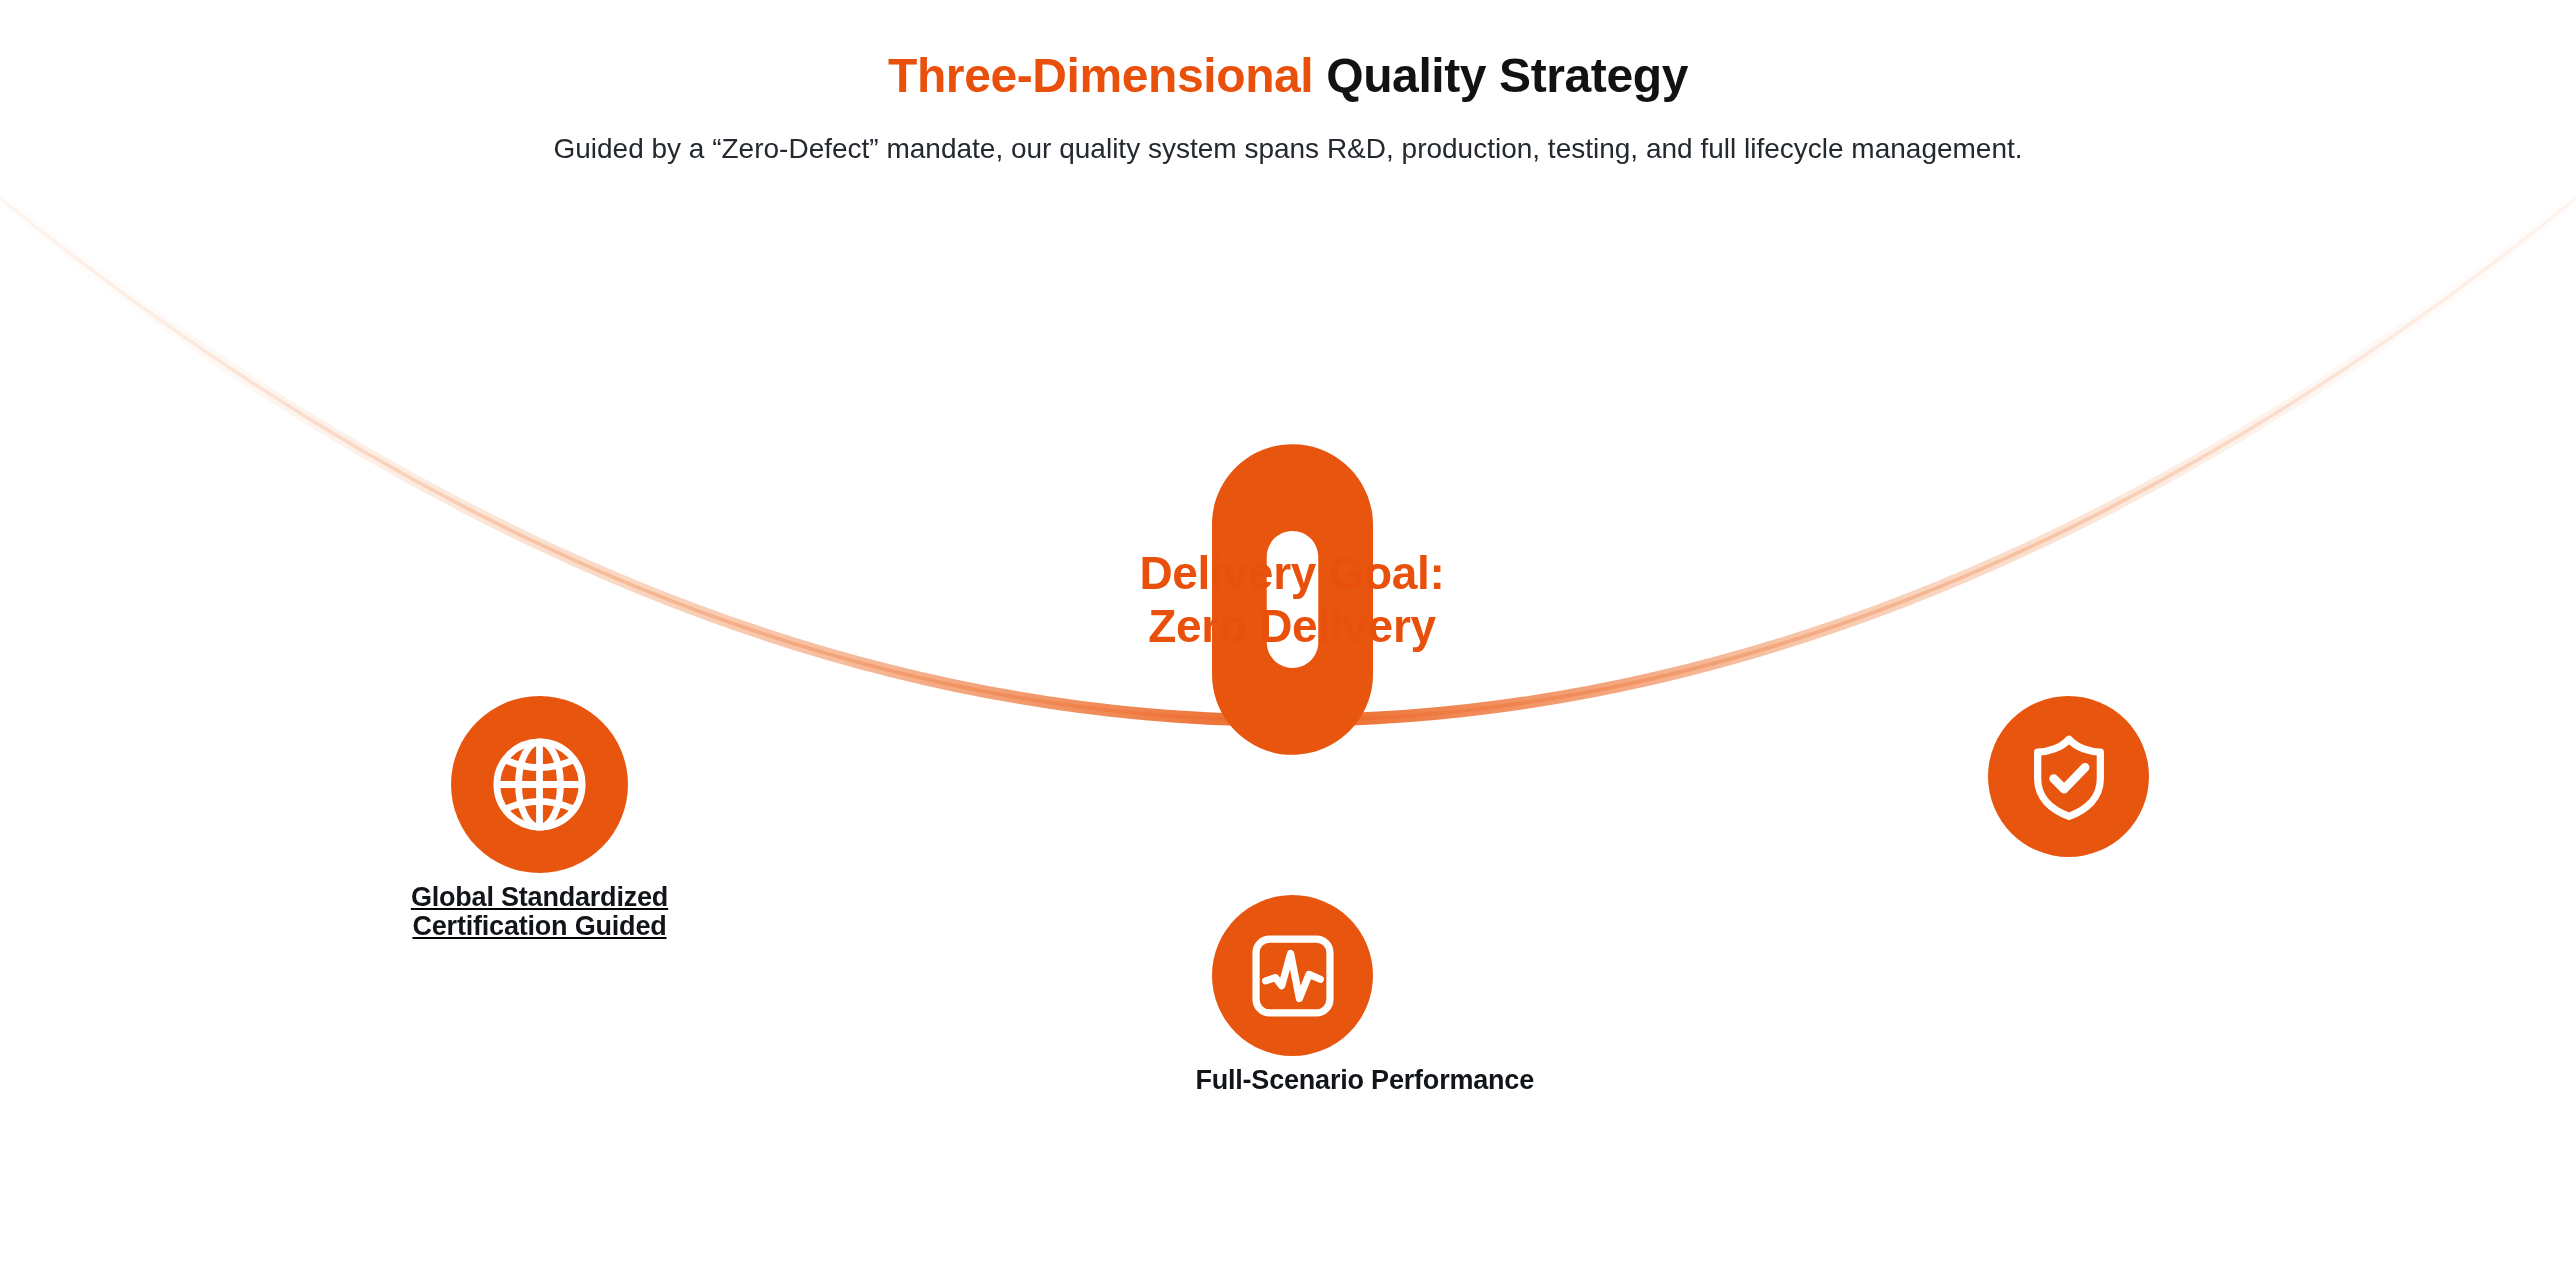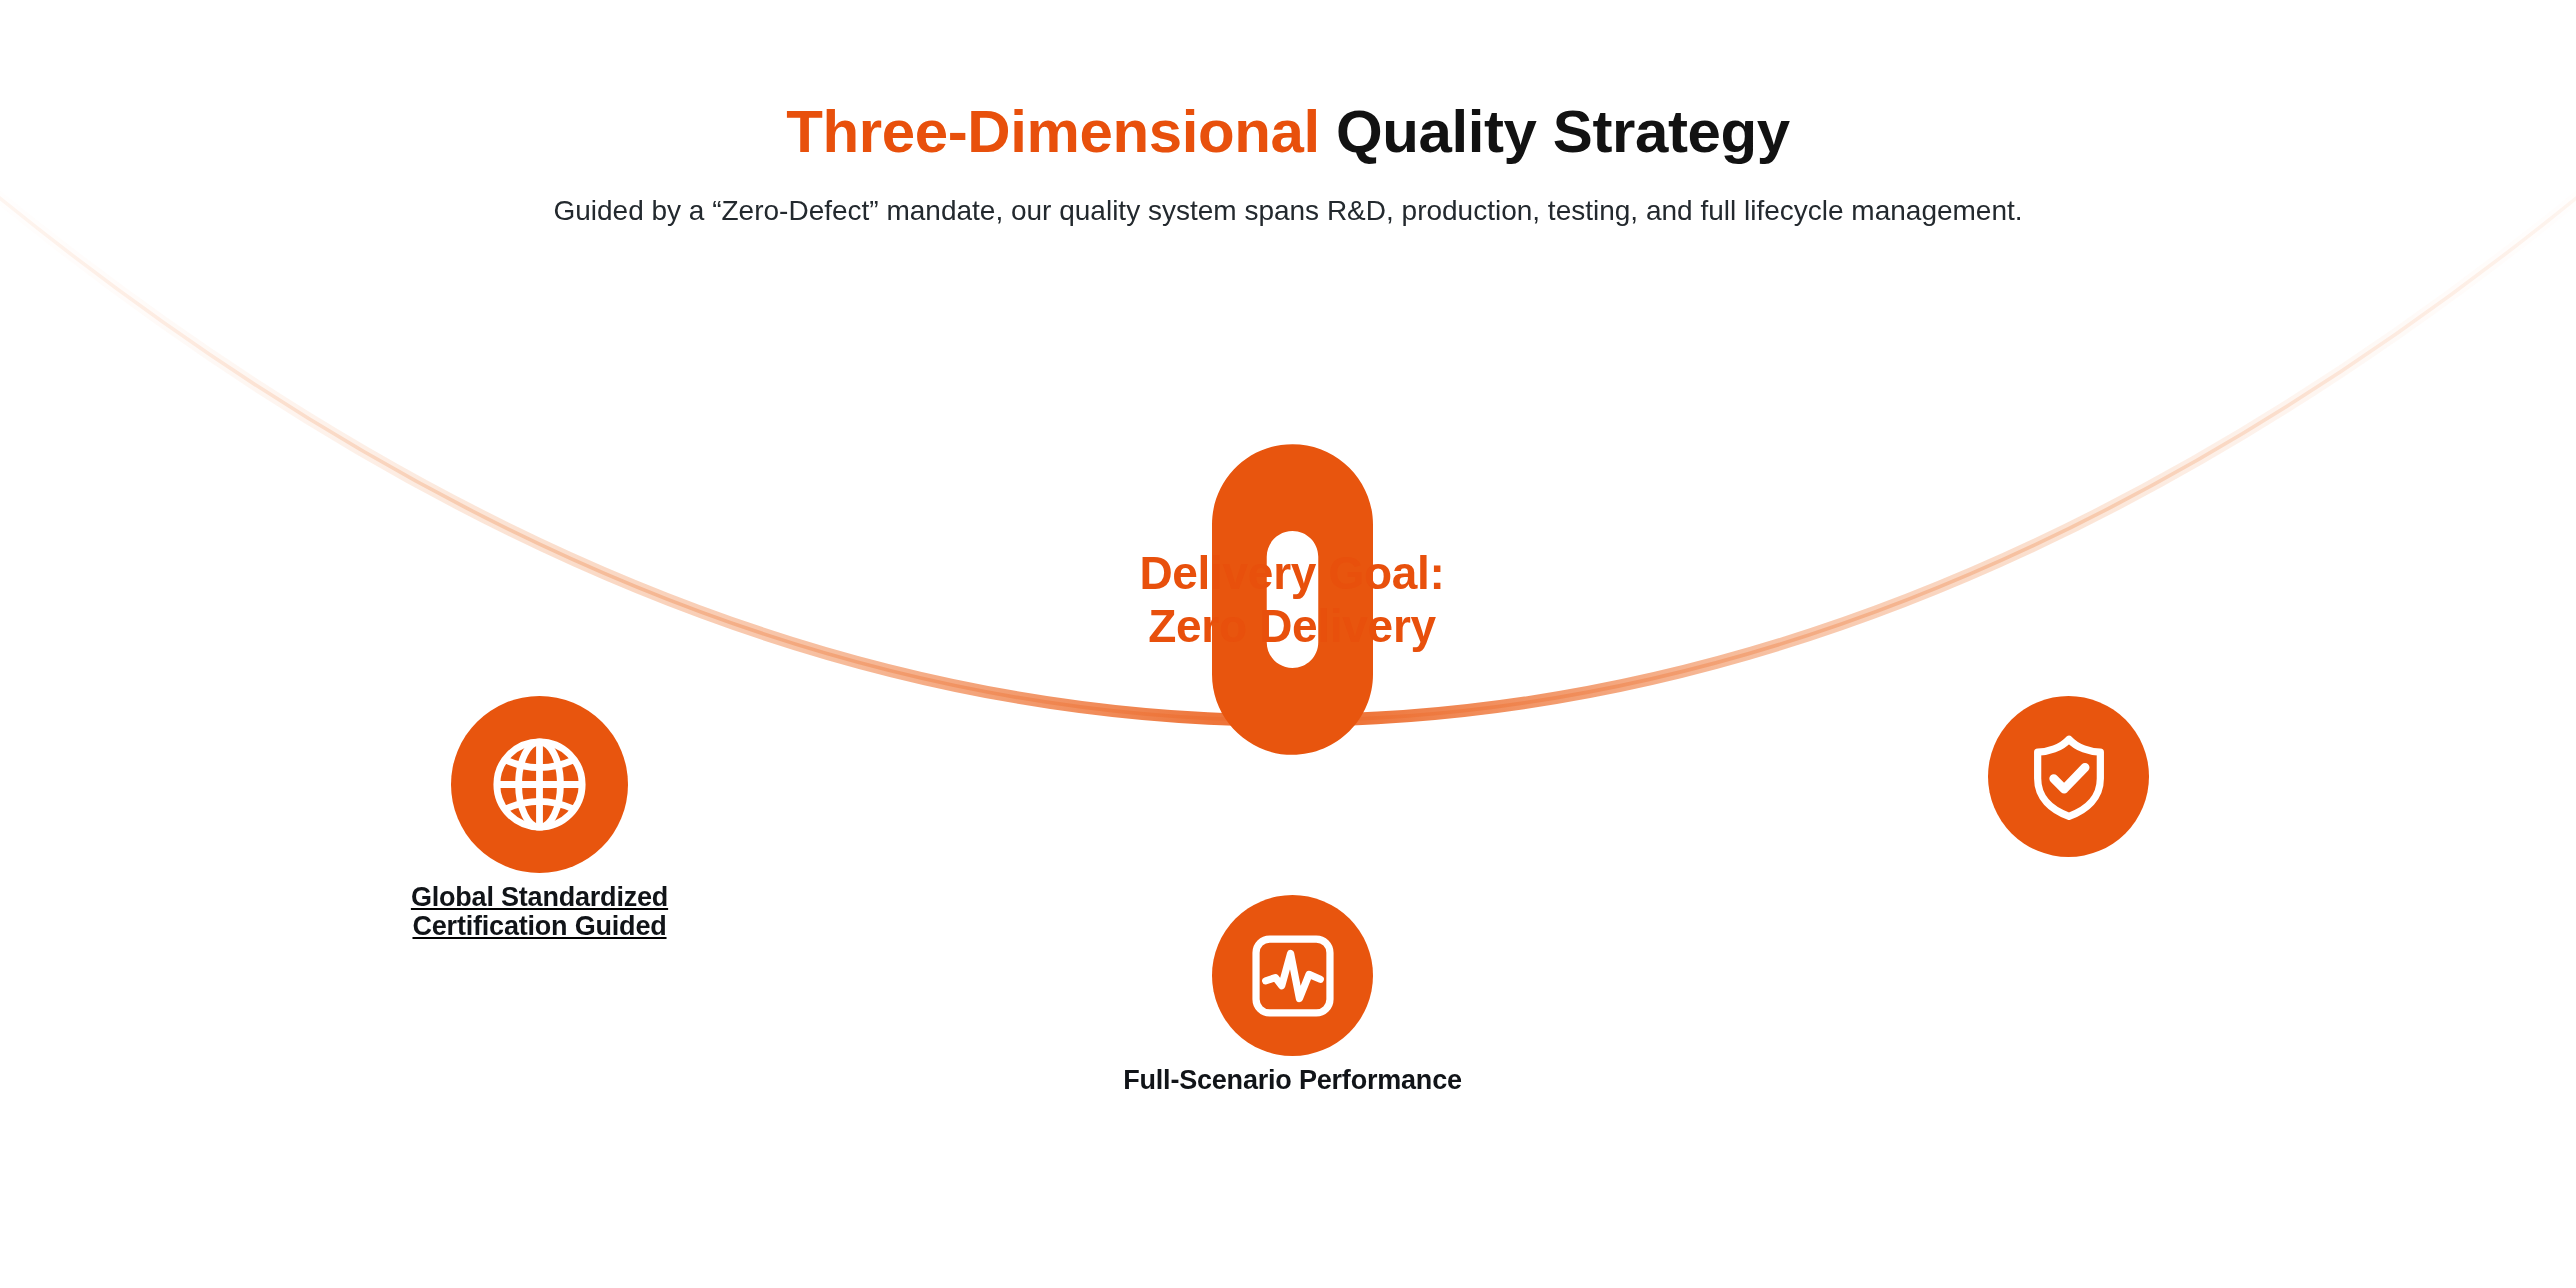--- a/index.html
+++ b/index.html
@@ -25,22 +25,22 @@
   .header {
     position: absolute;
     top: 0;
     left: 0;
     width: 2576px;
     text-align: center;
     z-index: 40;
   }
   .page-title {
     margin: 0;
-    padding-top: 102px;
-    font-size: 60px;
+    padding-top: 52px;
+    font-size: 48px;
     line-height: 1.0;
     font-weight: 700;
     letter-spacing: -0.4px;
     color: #111111;
     white-space: nowrap;
   }
   .page-title .accent {
     color: #E8500C;
   }
   .page-title .plain {
@@ -127,20 +127,21 @@
     top: 696px;
     width: 483px;
     text-decoration: underline;
   }
   #node-global .node-circle { width: 177px; height: 177px; }
 
   #node-performance {
     left: 1051px;
     top: 895px;
     width: 483px;
+    text-align: right;
   }
   #node-performance .node-circle { width: 161px; height: 161px; }
 
   #node-quality {
     left: 1827px;
     top: 696px;
     width: 483px;
   }
   #node-quality .node-circle { width: 161px; height: 161px; }
 

